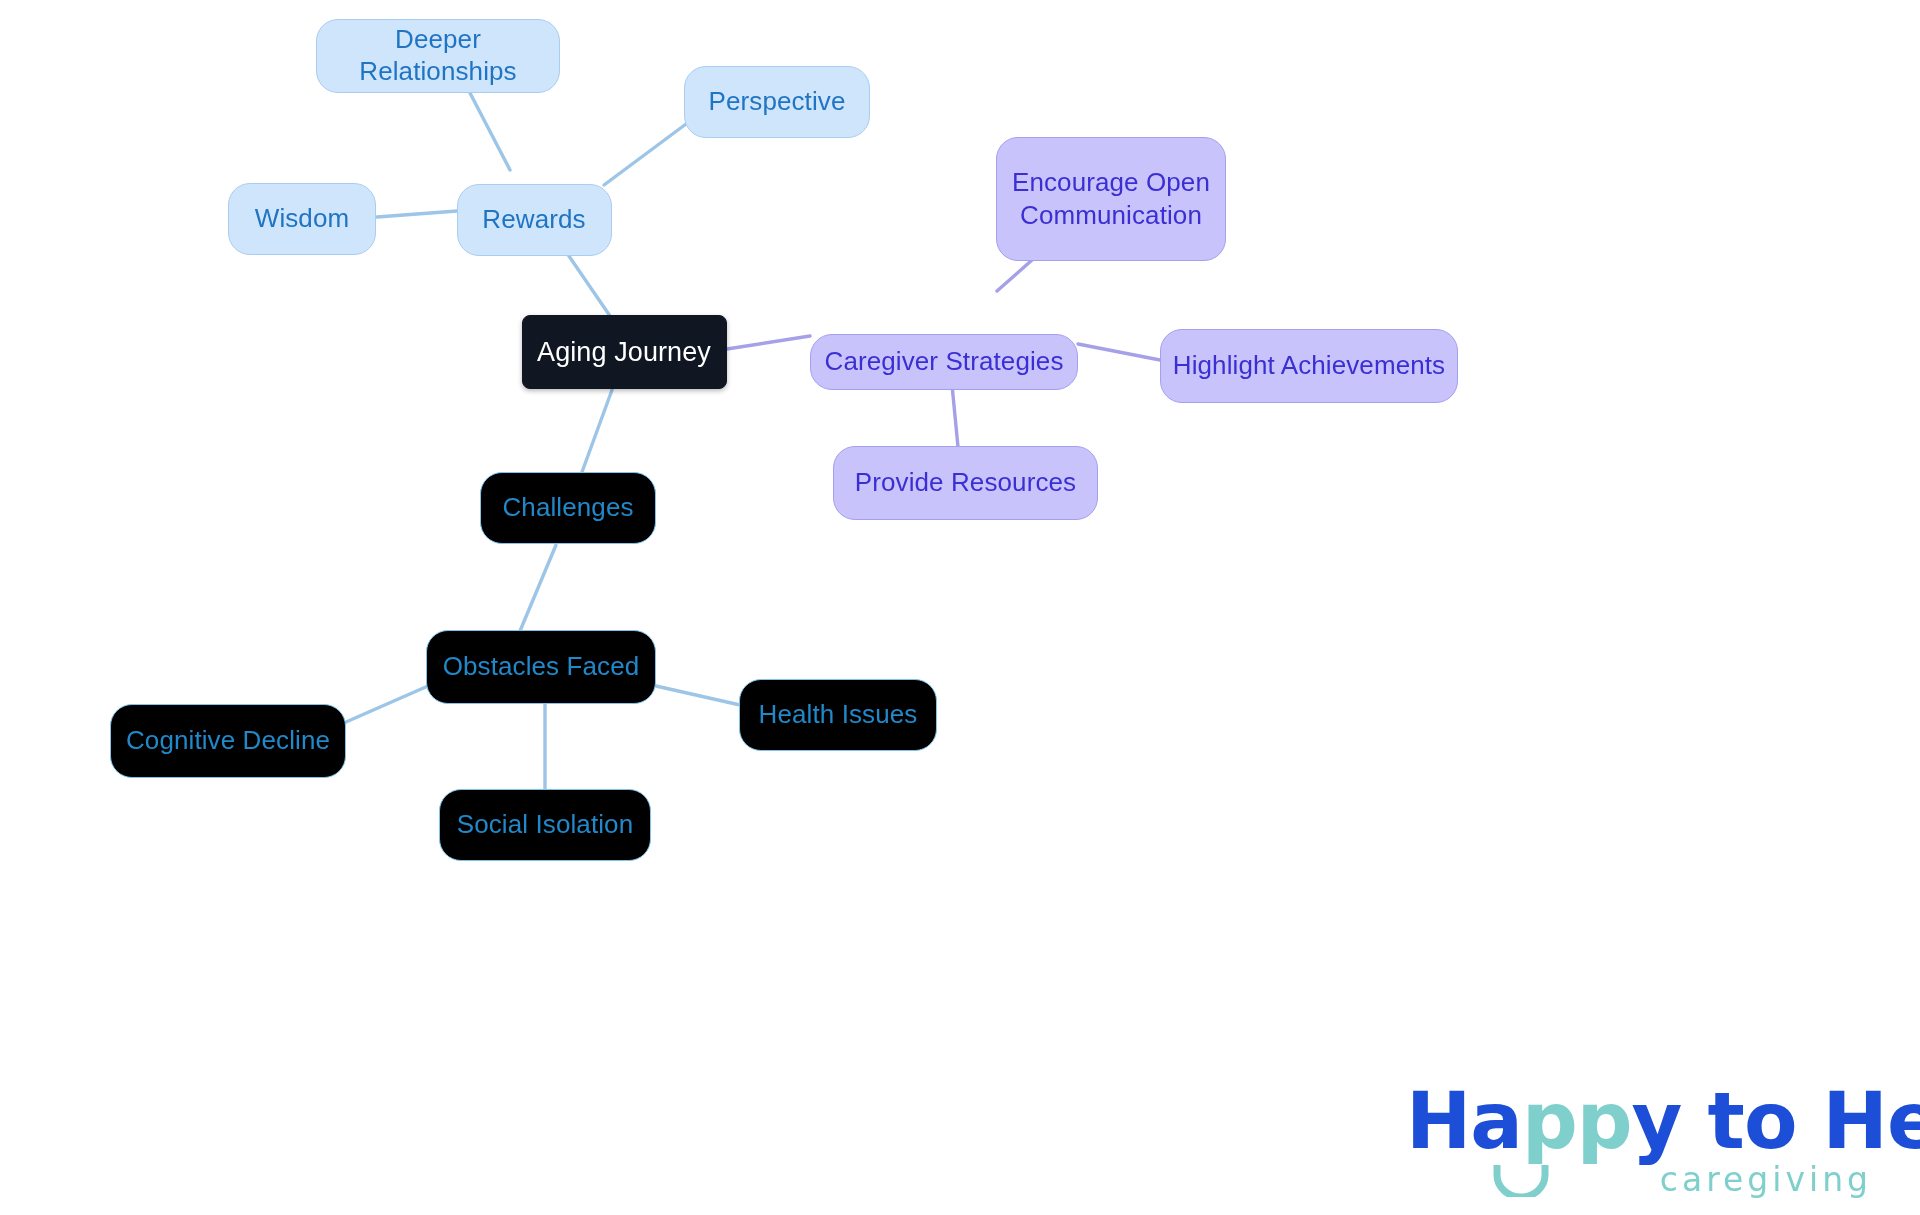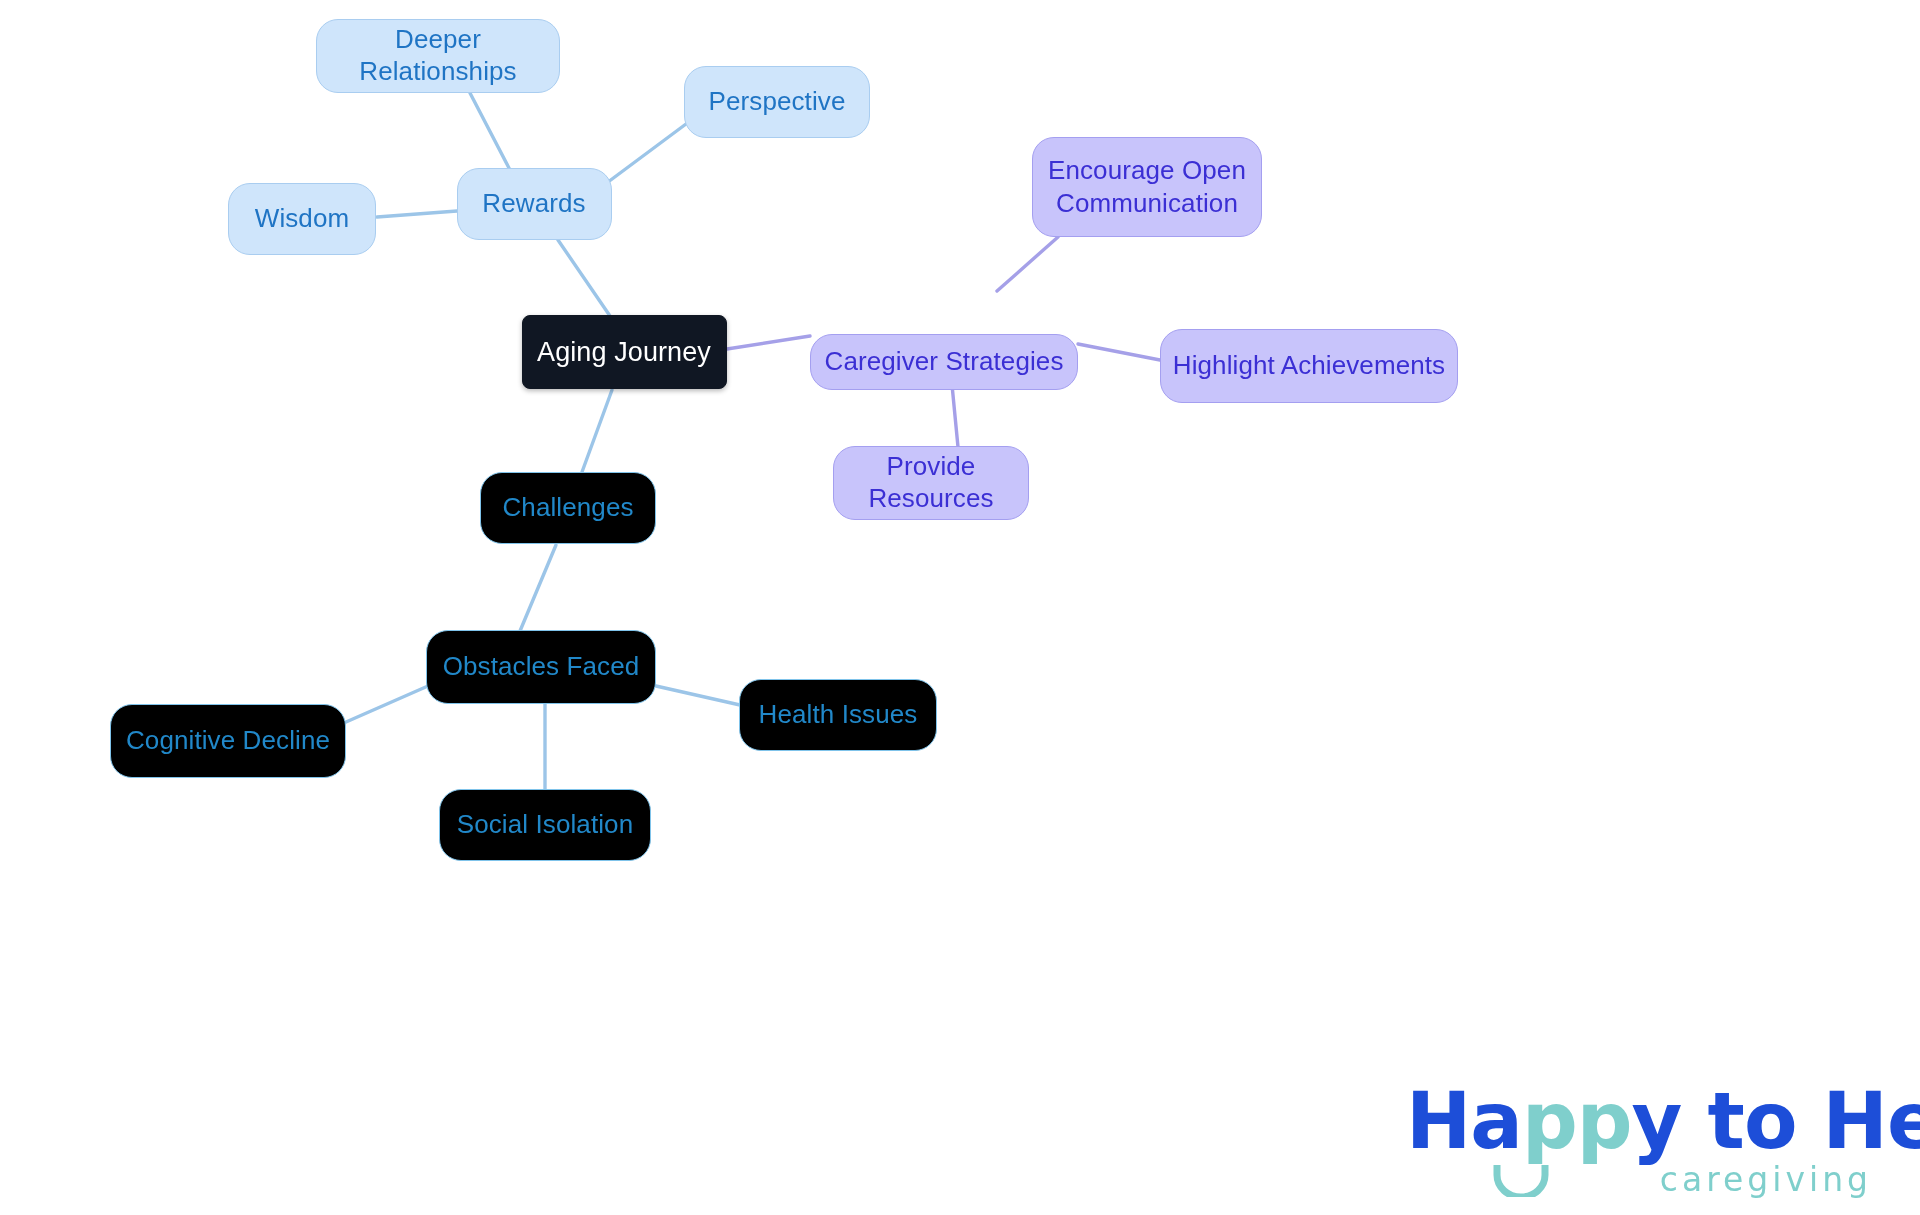--- a/index.html
+++ b/index.html
@@ -134,34 +134,34 @@
       <line x1="656" y1="686" x2="740" y2="705" stroke="#9cc5e8" stroke-width="3.4" stroke-linecap="round"></line>
       <line x1="545" y1="704" x2="545" y2="789" stroke="#9cc5e8" stroke-width="3.4" stroke-linecap="round"></line>
       <line x1="727" y1="349" x2="810" y2="336" stroke="#a5a0e8" stroke-width="3.4" stroke-linecap="round"></line>
       <line x1="997" y1="291" x2="1058" y2="237" stroke="#a5a0e8" stroke-width="3.4" stroke-linecap="round"></line>
       <line x1="1078" y1="344" x2="1160" y2="360" stroke="#a5a0e8" stroke-width="3.4" stroke-linecap="round"></line>
       <line x1="950" y1="364" x2="958" y2="447" stroke="#a5a0e8" stroke-width="3.4" stroke-linecap="round"></line>
     </svg>
 
   <div id="nodes">
       <div class="node root" style="width: 205px; height: 74px; left: 521.5px; top: 315px;">Aging Journey</div>
-      <div class="node blue-pale" style="width: 155px; height: 72px; left: 456.5px; top: 168px;">Rewards</div>
+      <div class="node blue-pale" style="width: 155px; height: 72px; left: 456.5px; top: 184px;">Rewards</div>
       <div class="node blue-pale" style="width: 244px; height: 74px; left: 316px; top: 19px;">Deeper Relationships</div>
       <div class="node blue-pale" style="width: 186px; height: 72px; left: 684px; top: 66px;">Perspective</div>
       <div class="node blue-pale" style="width: 148px; height: 72px; left: 228px; top: 183px;">Wisdom</div>
       <div class="node blue-sky" style="width: 176px; height: 72px; left: 480px; top: 472px;">Challenges</div>
       <div class="node blue-sky" style="width: 230px; height: 74px; left: 426px; top: 630px;">Obstacles Faced</div>
       <div class="node blue-sky" style="width: 236px; height: 74px; left: 110px; top: 704px;">Cognitive Decline</div>
       <div class="node blue-sky" style="width: 198px; height: 72px; left: 739px; top: 679px;">Health Issues</div>
       <div class="node blue-sky" style="width: 212px; height: 72px; left: 439px; top: 789px;">Social Isolation</div>
       <div class="node purple" style="width: 268px; height: 56px; left: 810px; top: 290px; margin-top: 44px;">Caregiver Strategies</div>
-      <div class="node purple two-line" style="width: 230px; height: 100px; left: 996px; top: 137px; margin-left: 36px;">Encourage Open
+      <div class="node purple two-line" style="width: 230px; height: 124px; left: 996px; top: 137px;">Encourage Open
 Communication</div>
       <div class="node purple" style="width: 298px; height: 74px; left: 1160px; top: 329px;">Highlight Achievements</div>
-      <div class="node purple" style="width: 196px; height: 74px; left: 833px; top: 446px;">Provide Resources</div>
+      <div class="node purple" style="width: 265px; height: 74px; left: 833px; top: 446px;">Provide Resources</div>
     </div>
 
   <div id="logo">
     <div class="logo-word"><span class="logo-coral">Ha</span><span class="logo-teal">pp</span><span class="logo-coral">y to Help</span></div>
     <svg id="logo-smile" viewBox="0 0 58 34">
       <path d="M5 2 L5 12 A24 22 0 0 0 53 12 L53 2" fill="none" stroke="#7fcfcc" stroke-width="7" stroke-linecap="butt"></path>
     </svg>
     <div class="logo-sub">caregiving</div>
   </div>
 

